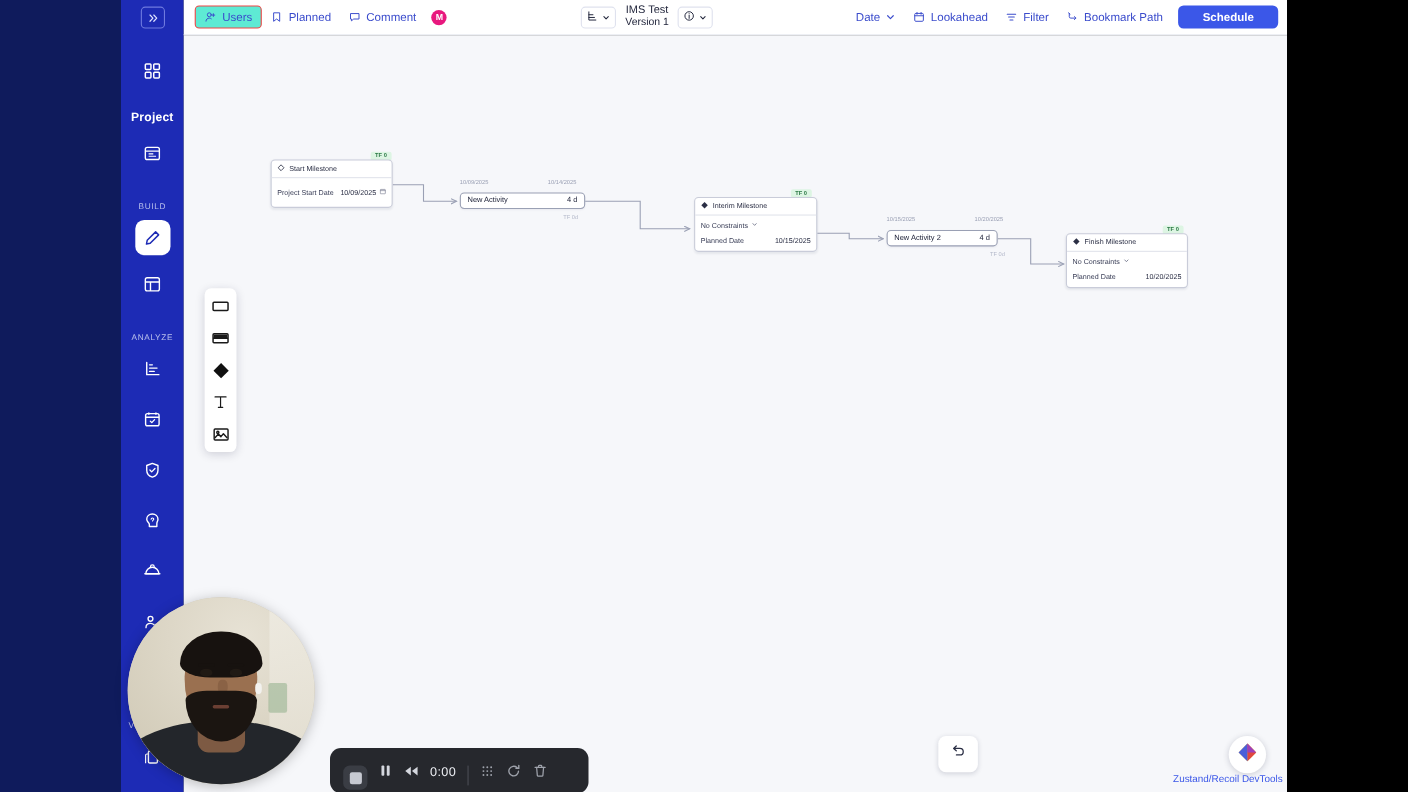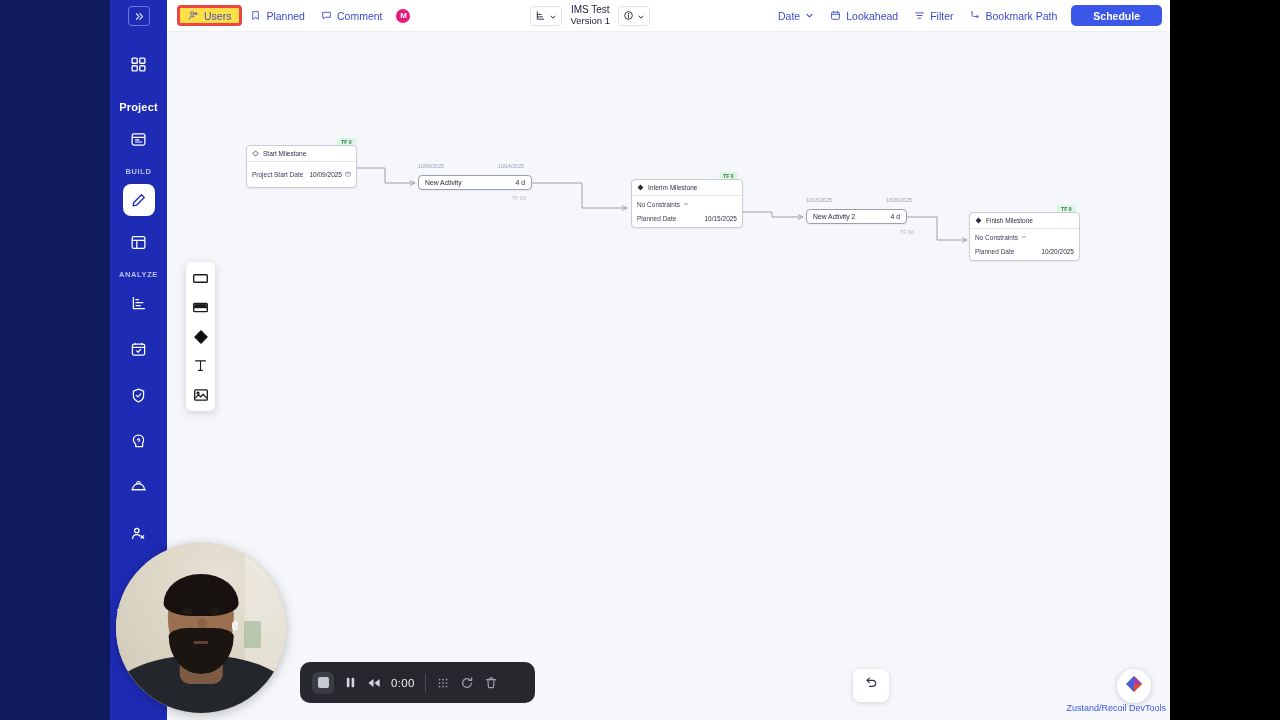--- a/index.html
+++ b/index.html
@@ -45,24 +45,24 @@
     color: #1d2bb5;
     width: 32px; height: 32px;
   }
   .nav-label {
     font-size: 11px; font-weight: bold;
     color: #ffffff;
     letter-spacing: .2px;
     margin: 19px 0 10px 0;
   }
   .nav-section {
-    font-size: 7.5px; font-weight: bold;
+    font-size: 7.5px; font-weight: normal;
     color: #b9c0ec;
     letter-spacing: .6px;
-    margin: 8px 0 8px 0;
+    margin: 24px 0 8px 0;
   }
   .nav-gap-sm { height: 10px; }
 
   
   .topbar {
     position: absolute; left: 167px; top: 0;
     width: 1003px; height: 32px;
     background: #ffffff;
     display: flex; align-items: center;
     padding: 0 8px 0 10px;
@@ -70,22 +70,22 @@
   }
   .tb-btn {
     display: flex; align-items: center; gap: 5px;
     height: 21px; padding: 0 8px;
     font-size: 10.5px; color: #3b4ccc;
     border-radius: 4px;
     white-space: nowrap;
     cursor: pointer;
   }
   .tb-btn.outlined {
-    border: 3px solid #ef4444;
-    background: #fde047;
+    border: 1px solid #ef4444;
+    background: #5eead4;
   }
   .tb-btn svg { display: block; flex: 0 0 auto; }
   .avatar-m {
     width: 14px; height: 14px; border-radius: 50%;
     background: #e8187e; color: #fff;
     font-size: 8px; font-weight: bold;
     display: flex; align-items: center; justify-content: center;
     margin-left: 6px;
     cursor: pointer;
   }
@@ -291,26 +291,26 @@
   }
   .cam-bud {
     position: absolute; top: 46%;
     width: 4%; height: 6%;
     background: #f2f1ee; border-radius: 40%;
   }
   .cam-bud.r { left: 68%; }
 
   
   .rec-bar {
-    position: absolute; left: 300px; top: 662px;
+    position: absolute; left: 300px; top: 680px;
     width: 235px; height: 41px;
     background: #26282d;
     border-radius: 10px;
-    display: flex; align-items: center;
-    padding: 4px 12px;
+    display: flex; 
+    padding: 16px 12px;
     gap: 10px;
     z-index: 45;
   }
   .rec-stop {
     width: 22px; height: 22px; border-radius: 6px;
     background: #3a3d44;
     display: flex; align-items: center; justify-content: center;
     cursor: pointer;
   }
   .rec-stop i { width: 11px; height: 11px; background: #c6c9d1; border-radius: 2px; display: block; }

